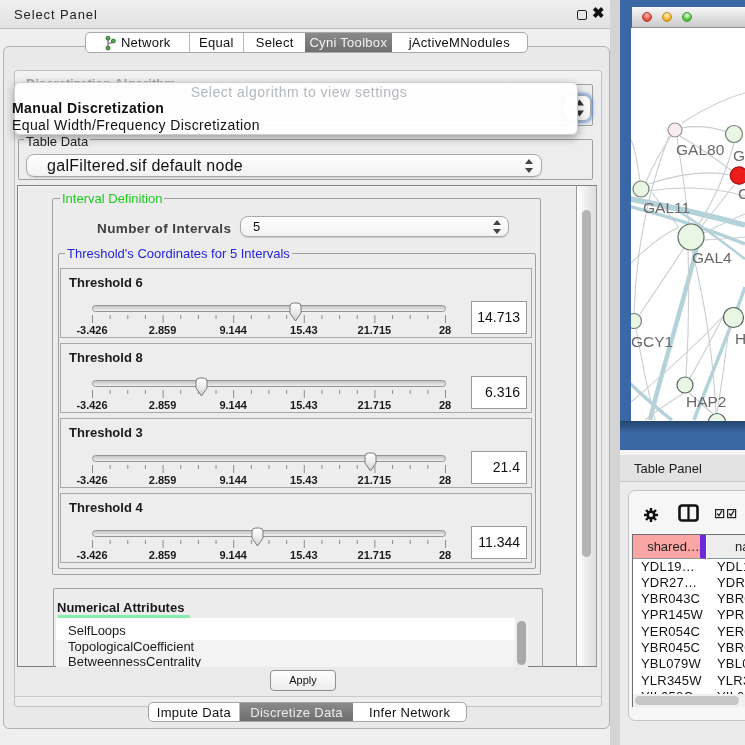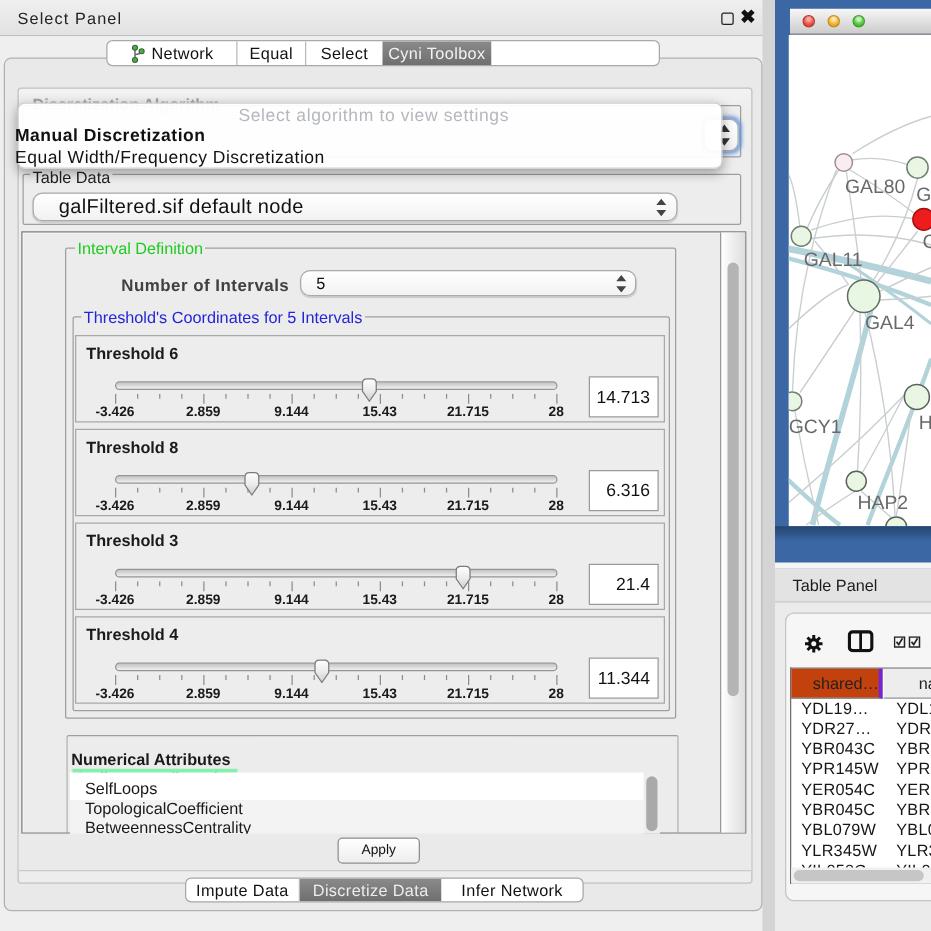--- a/index.html
+++ b/index.html
@@ -42,20 +42,21 @@
         <circle cx="4" cy="3.2" r="2" fill="#57a557" stroke="#2c6e2c" stroke-width="0.9"></circle>
         <circle cx="9.3" cy="6" r="2" fill="#57a557" stroke="#2c6e2c" stroke-width="0.9"></circle>
         <circle cx="4" cy="13" r="2" fill="#57a557" stroke="#2c6e2c" stroke-width="0.9"></circle>
       </svg>
 Network</div>
     <div class="tabsep"></div>
 <div style="width:54px;display:flex;align-items:center;justify-content:center;font-size:13px;letter-spacing:0.3px;color:#111">Equal</div>
     <div class="tabsep"></div>
 <div style="width:61px;display:flex;align-items:center;justify-content:center;font-size:13px;letter-spacing:0.3px;color:#111">Select</div>
 <div style="width:87px;display:flex;align-items:center;justify-content:center;font-size:13px;letter-spacing:0.3px;color:#f2f2f2;background:linear-gradient(180deg,#8a8a8a,#6f6f6f)">Cyni Toolbox</div>
+<div style="width:136px;display:flex;align-items:center;justify-content:center;font-size:13px;letter-spacing:0.3px;color:#111">jActiveMNodules</div>
 </div>
 
 <div class="abs" style="left:14px;top:70px;width:588px;height:637px;background:linear-gradient(180deg,#f3f3f3,#ededed 18px);border:1px solid #c2c2c2;border-radius:3px"></div>
 
 <div class="abs grp" style="left:18px;top:84px;width:575px;height:42px"></div>
 <div class="abs" style="left:26px;top:76px;font-size:13px;font-weight:bold;color:#a5a5a5">Discretization Algorithm</div>
 <div class="abs combo" style="left:563px;top:95px;width:28px;height:26px;border-radius:7px;box-shadow:0 0 3px 2px rgba(90,145,220,0.8)">
 <svg width="26" height="24">
       <path d="M11,9.5 l4.5,-6 l4.5,6 z M11,14.5 l4.5,6 l4.5,-6 z" fill="#333"></path>
     </svg></div>
@@ -248,21 +249,21 @@
     <line x1="10.5" y1="2" x2="10.5" y2="16" stroke="#111" stroke-width="2.2"></line>
   </svg>
 <svg class="abs" style="left:715px;top:509px" width="24" height="10">
 <rect x="0.6" y="0.6" width="8" height="8" fill="none" stroke="#222" stroke-width="1.2"></rect>
     <path d="M2.2,4.5 L4,6.6 L7,1.6" stroke="#222" stroke-width="1.3" fill="none"></path>
 <rect x="12.6" y="0.6" width="8" height="8" fill="none" stroke="#222" stroke-width="1.2"></rect>
     <path d="M14.2,4.5 L16,6.6 L19,1.6" stroke="#222" stroke-width="1.3" fill="none"></path>
   </svg>
 
 <div class="abs" style="left:632px;top:534px;width:113px;height:173px;background:#fff;border:1px solid #6f6f6f;border-right:none"></div>
-<div class="abs" style="left:633px;top:535px;width:73px;height:24px;background:#c2410c;border-right:3px solid #6d28d9;border-bottom:1px solid #8b98a0;font-size:13px;color:#222;text-align:right;line-height:24px;text-indent:14px">shared…</div>
+<div class="abs" style="left:633px;top:535px;width:73px;height:24px;background:#fca5a5;border-right:6px solid #6d28d9;border-bottom:1px solid #8b98a0;font-size:13px;color:#222;text-align:center;line-height:24px;text-indent:14px">shared…</div>
 <div class="abs" style="left:707px;top:535px;width:38px;height:24px;background:#ededed;border-bottom:1px solid #8b98a0;font-size:13px;color:#222;line-height:24px;padding-left:28px">na</div>
 <div class="abs trow2" style="top:558.5px;left:641px">YDL19…</div>
 <div class="abs trow2" style="top:558.5px;left:717px">YDL19</div>
 <div class="abs trow2" style="top:574.8px;left:641px">YDR27…</div>
 <div class="abs trow2" style="top:574.8px;left:717px">YDR27</div>
 <div class="abs trow2" style="top:591.1px;left:641px">YBR043C</div>
 <div class="abs trow2" style="top:591.1px;left:717px">YBR04</div>
 <div class="abs trow2" style="top:607.4px;left:641px">YPR145W</div>
 <div class="abs trow2" style="top:607.4px;left:717px">YPR14</div>
 <div class="abs trow2" style="top:623.7px;left:641px">YER054C</div>

